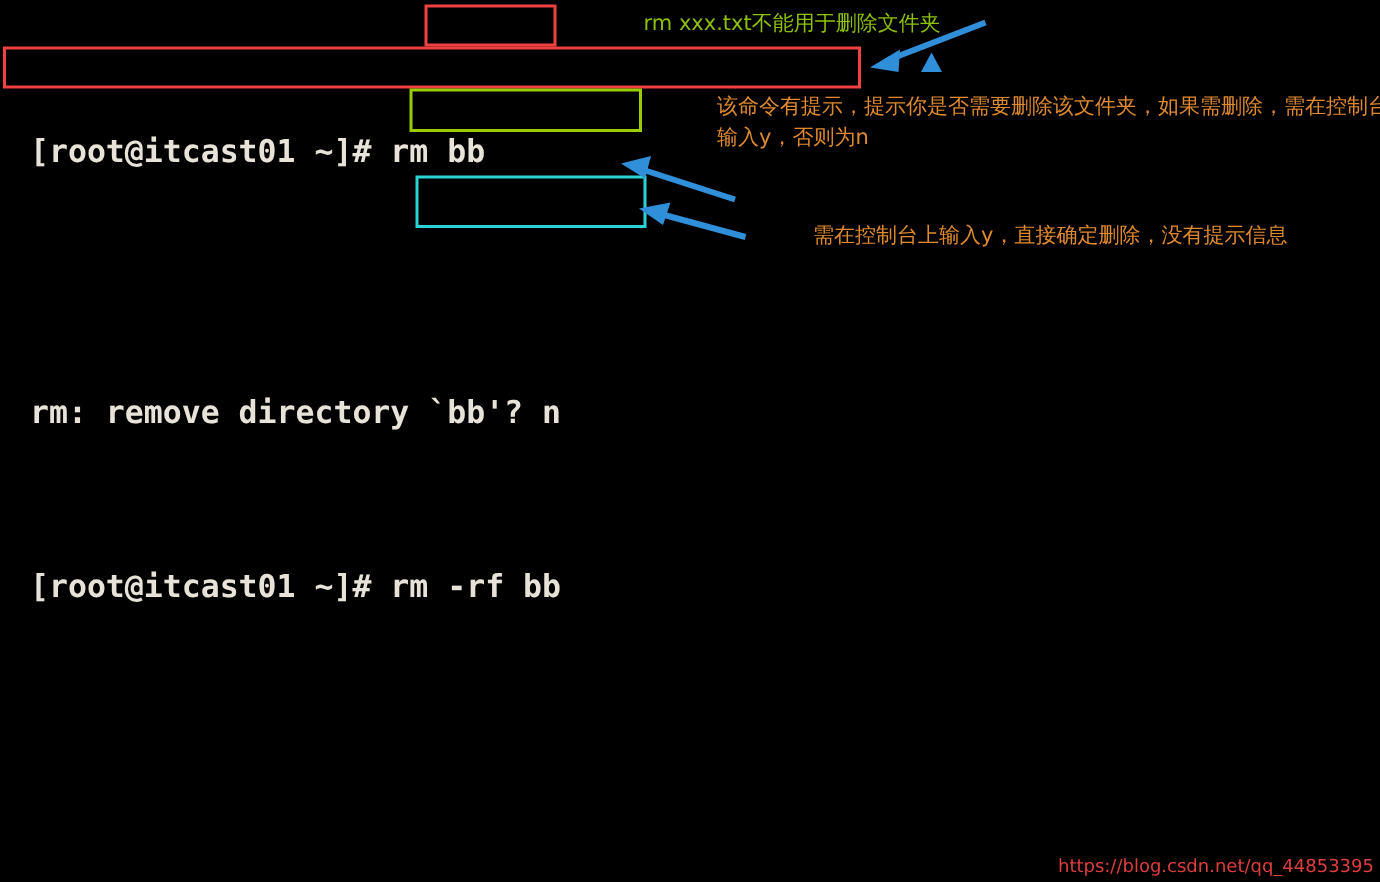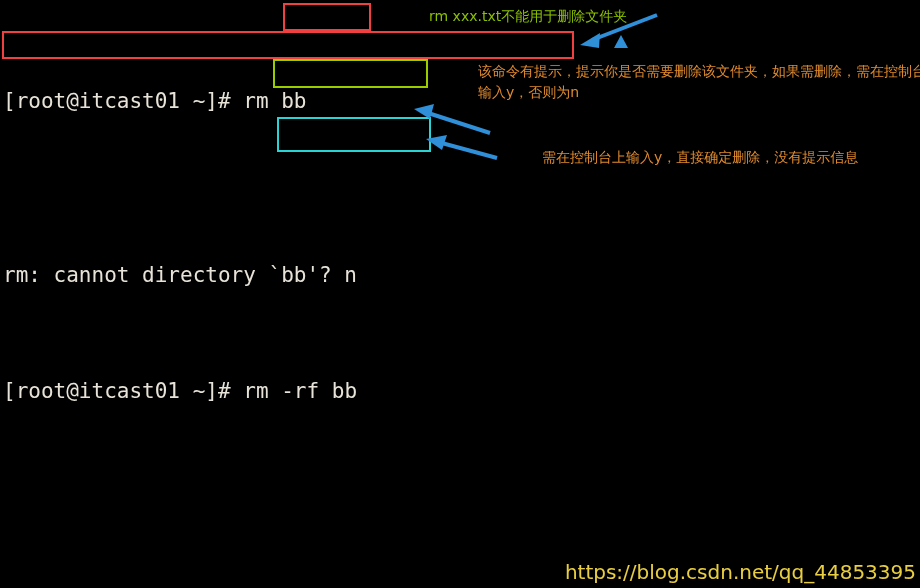--- a/index.html
+++ b/index.html
@@ -26,21 +26,22 @@
     font-family: "DejaVu Sans Mono", "Liberation Mono", monospace;
     font-size: 21px;
     line-height: 29px;
     color: #e8e3d8;
     white-space: pre;
     letter-spacing: 0px;
   }
   .term-line {
     height: 29px;
     white-space: pre;
-    padding-left: 3px;
+    padding-left: 20px;
+    font-weight: bold;
   }
   .plain { color: #e8e3d8; }
 
   
   .hlbox {
     position: absolute;
     box-sizing: border-box;
     background: transparent;
     pointer-events: none;
   }
@@ -95,39 +96,39 @@
     width: 920px;
     height: 588px;
     pointer-events: none;
   }
 
   
   .watermark {
     position: absolute;
     right: 4px;
     bottom: 4px;
-    color: #fde047;
+    color: #ef4444;
     font-family: "DejaVu Sans", "Liberation Sans", sans-serif;
-    font-size: 20px;
+    font-size: 12px;
     opacity: 0.92;
     white-space: nowrap;
   }
 </style>
 </head>
 <body>
 
 <div id="screen">
 
   <div class="term">
 
     <div class="term-line"><span class="plain">[root@itcast01 ~]#</span><span class="plain"> <span>rm bb</span></span></div>
 
 
 
-    <div class="term-line"><span class="plain">rm: cannot directory `bb'? n</span></div>
+    <div class="term-line"><span class="plain">rm: remove directory `bb'? n</span></div>
 
     <div class="term-line"><span class="plain">[root@itcast01 ~]#</span><span class="plain"> <span>rm -rf bb</span></span></div>
 
     
 
     
 
     
   </div>
 

